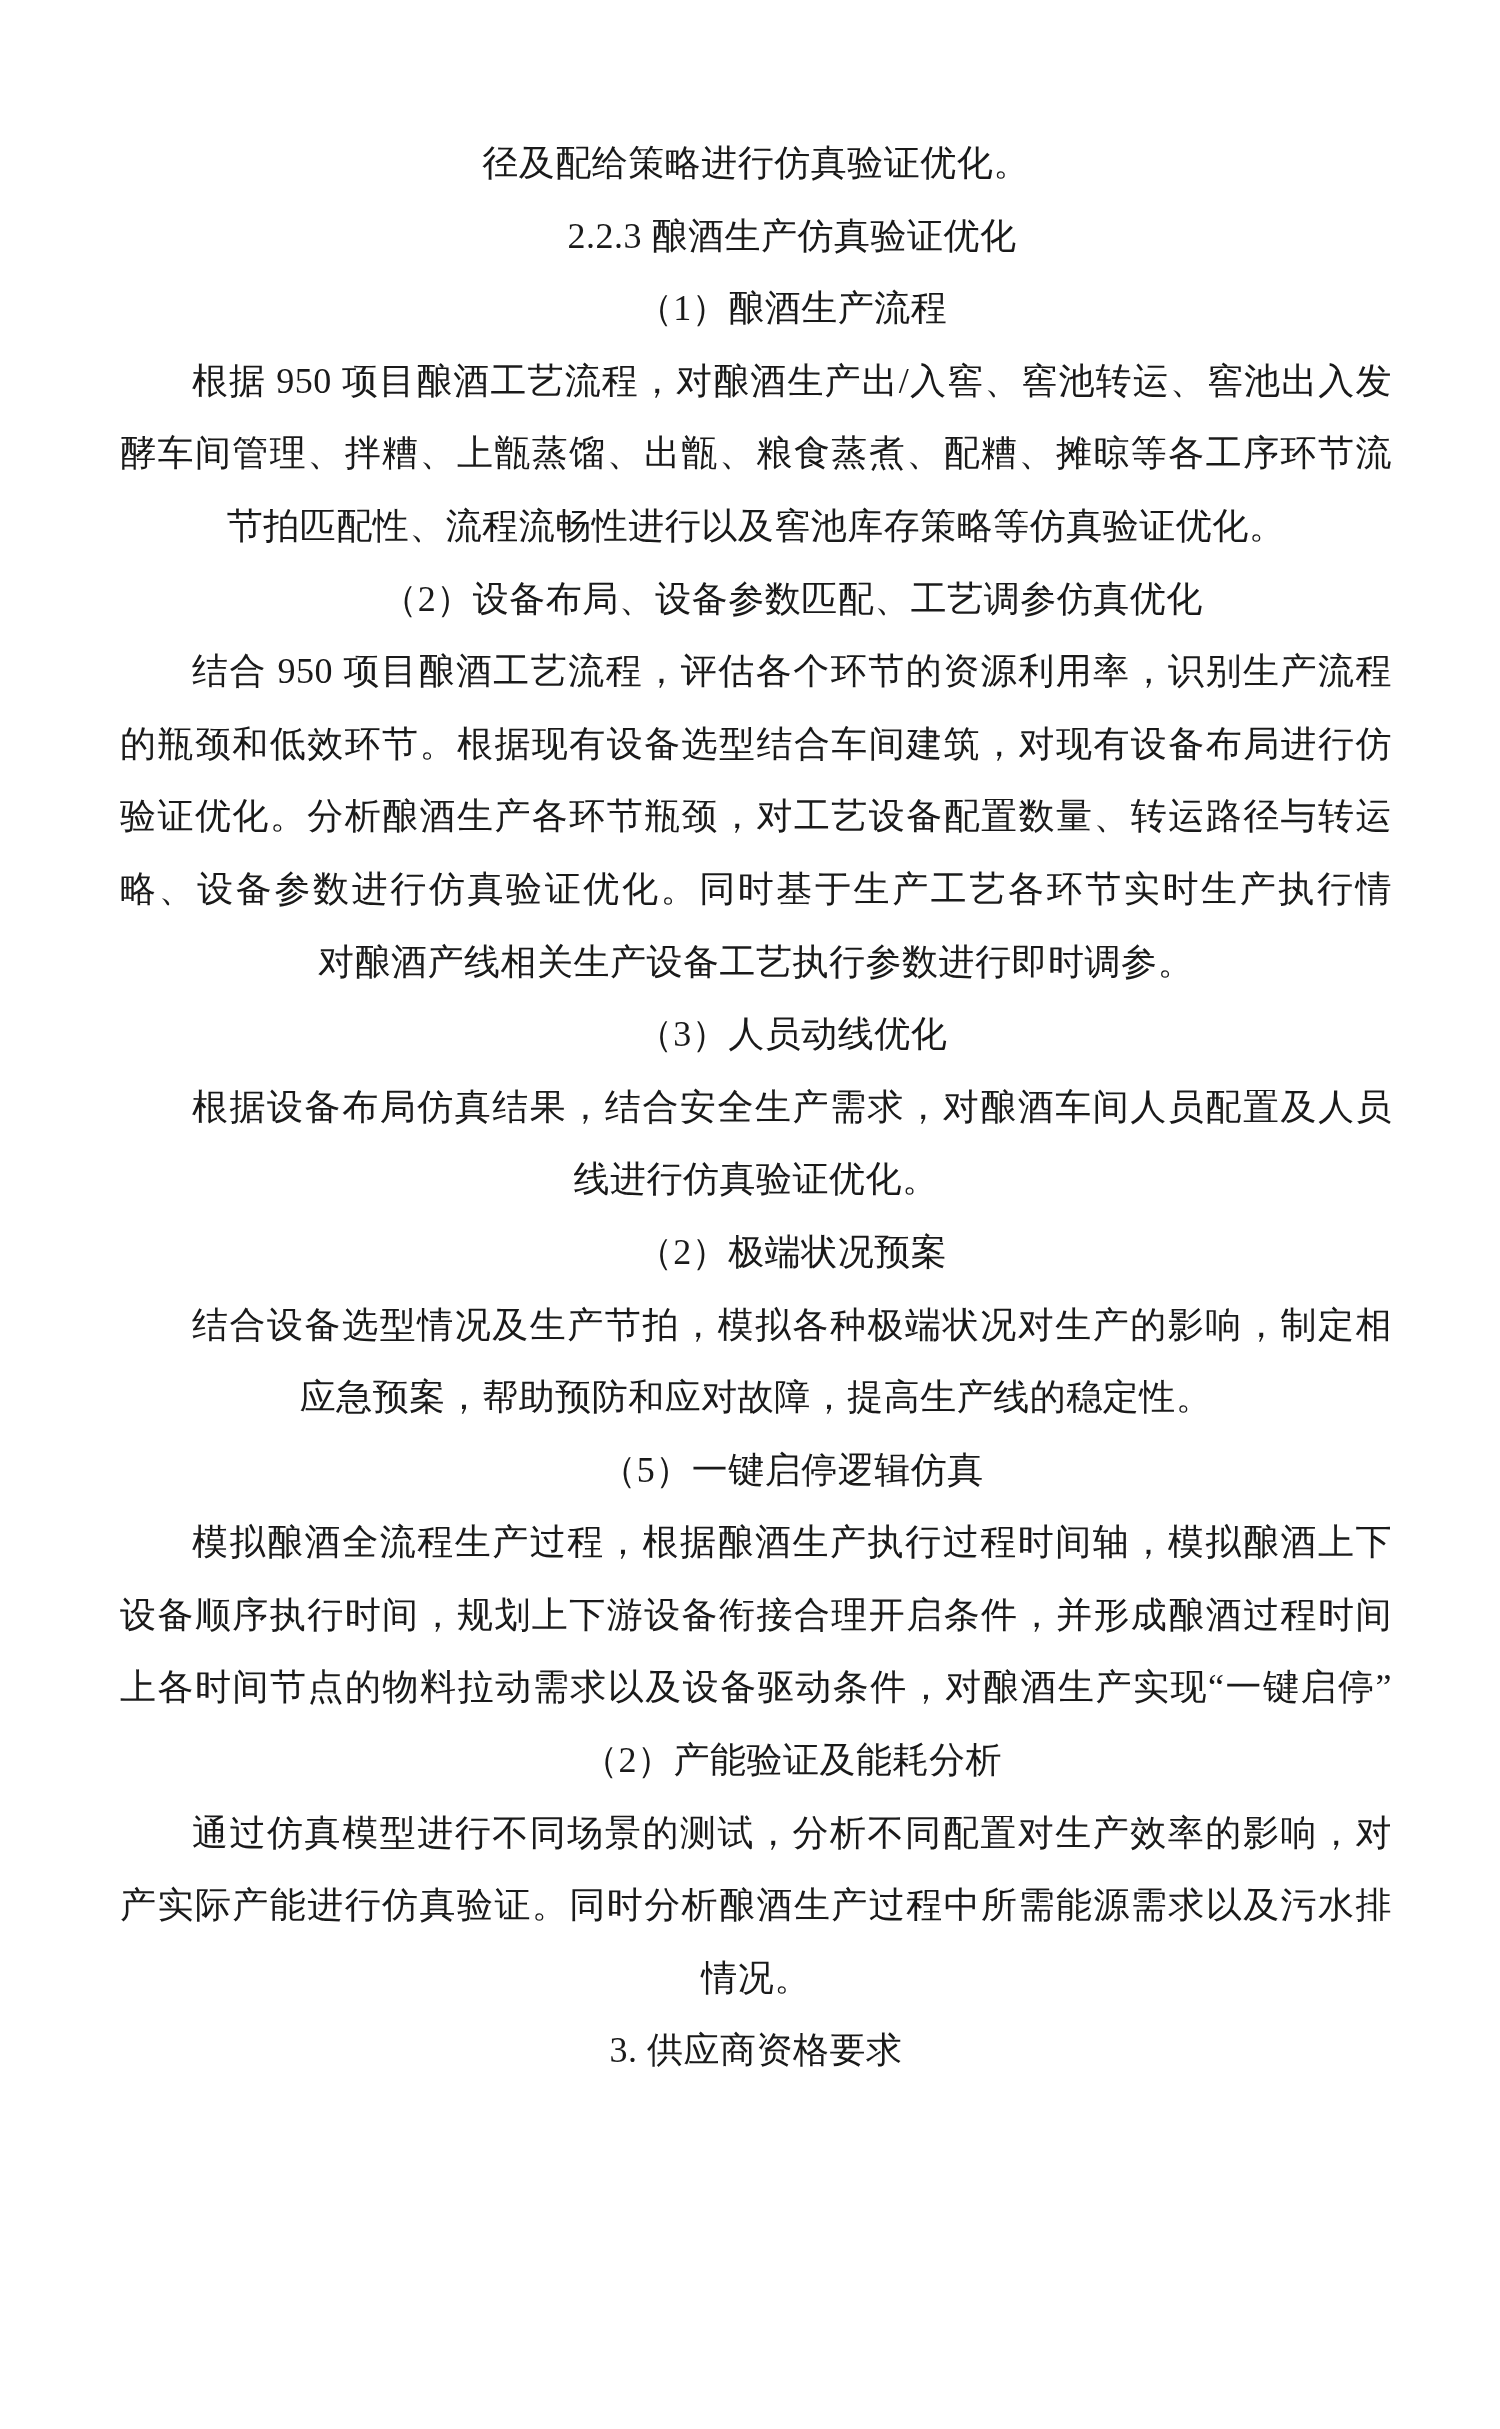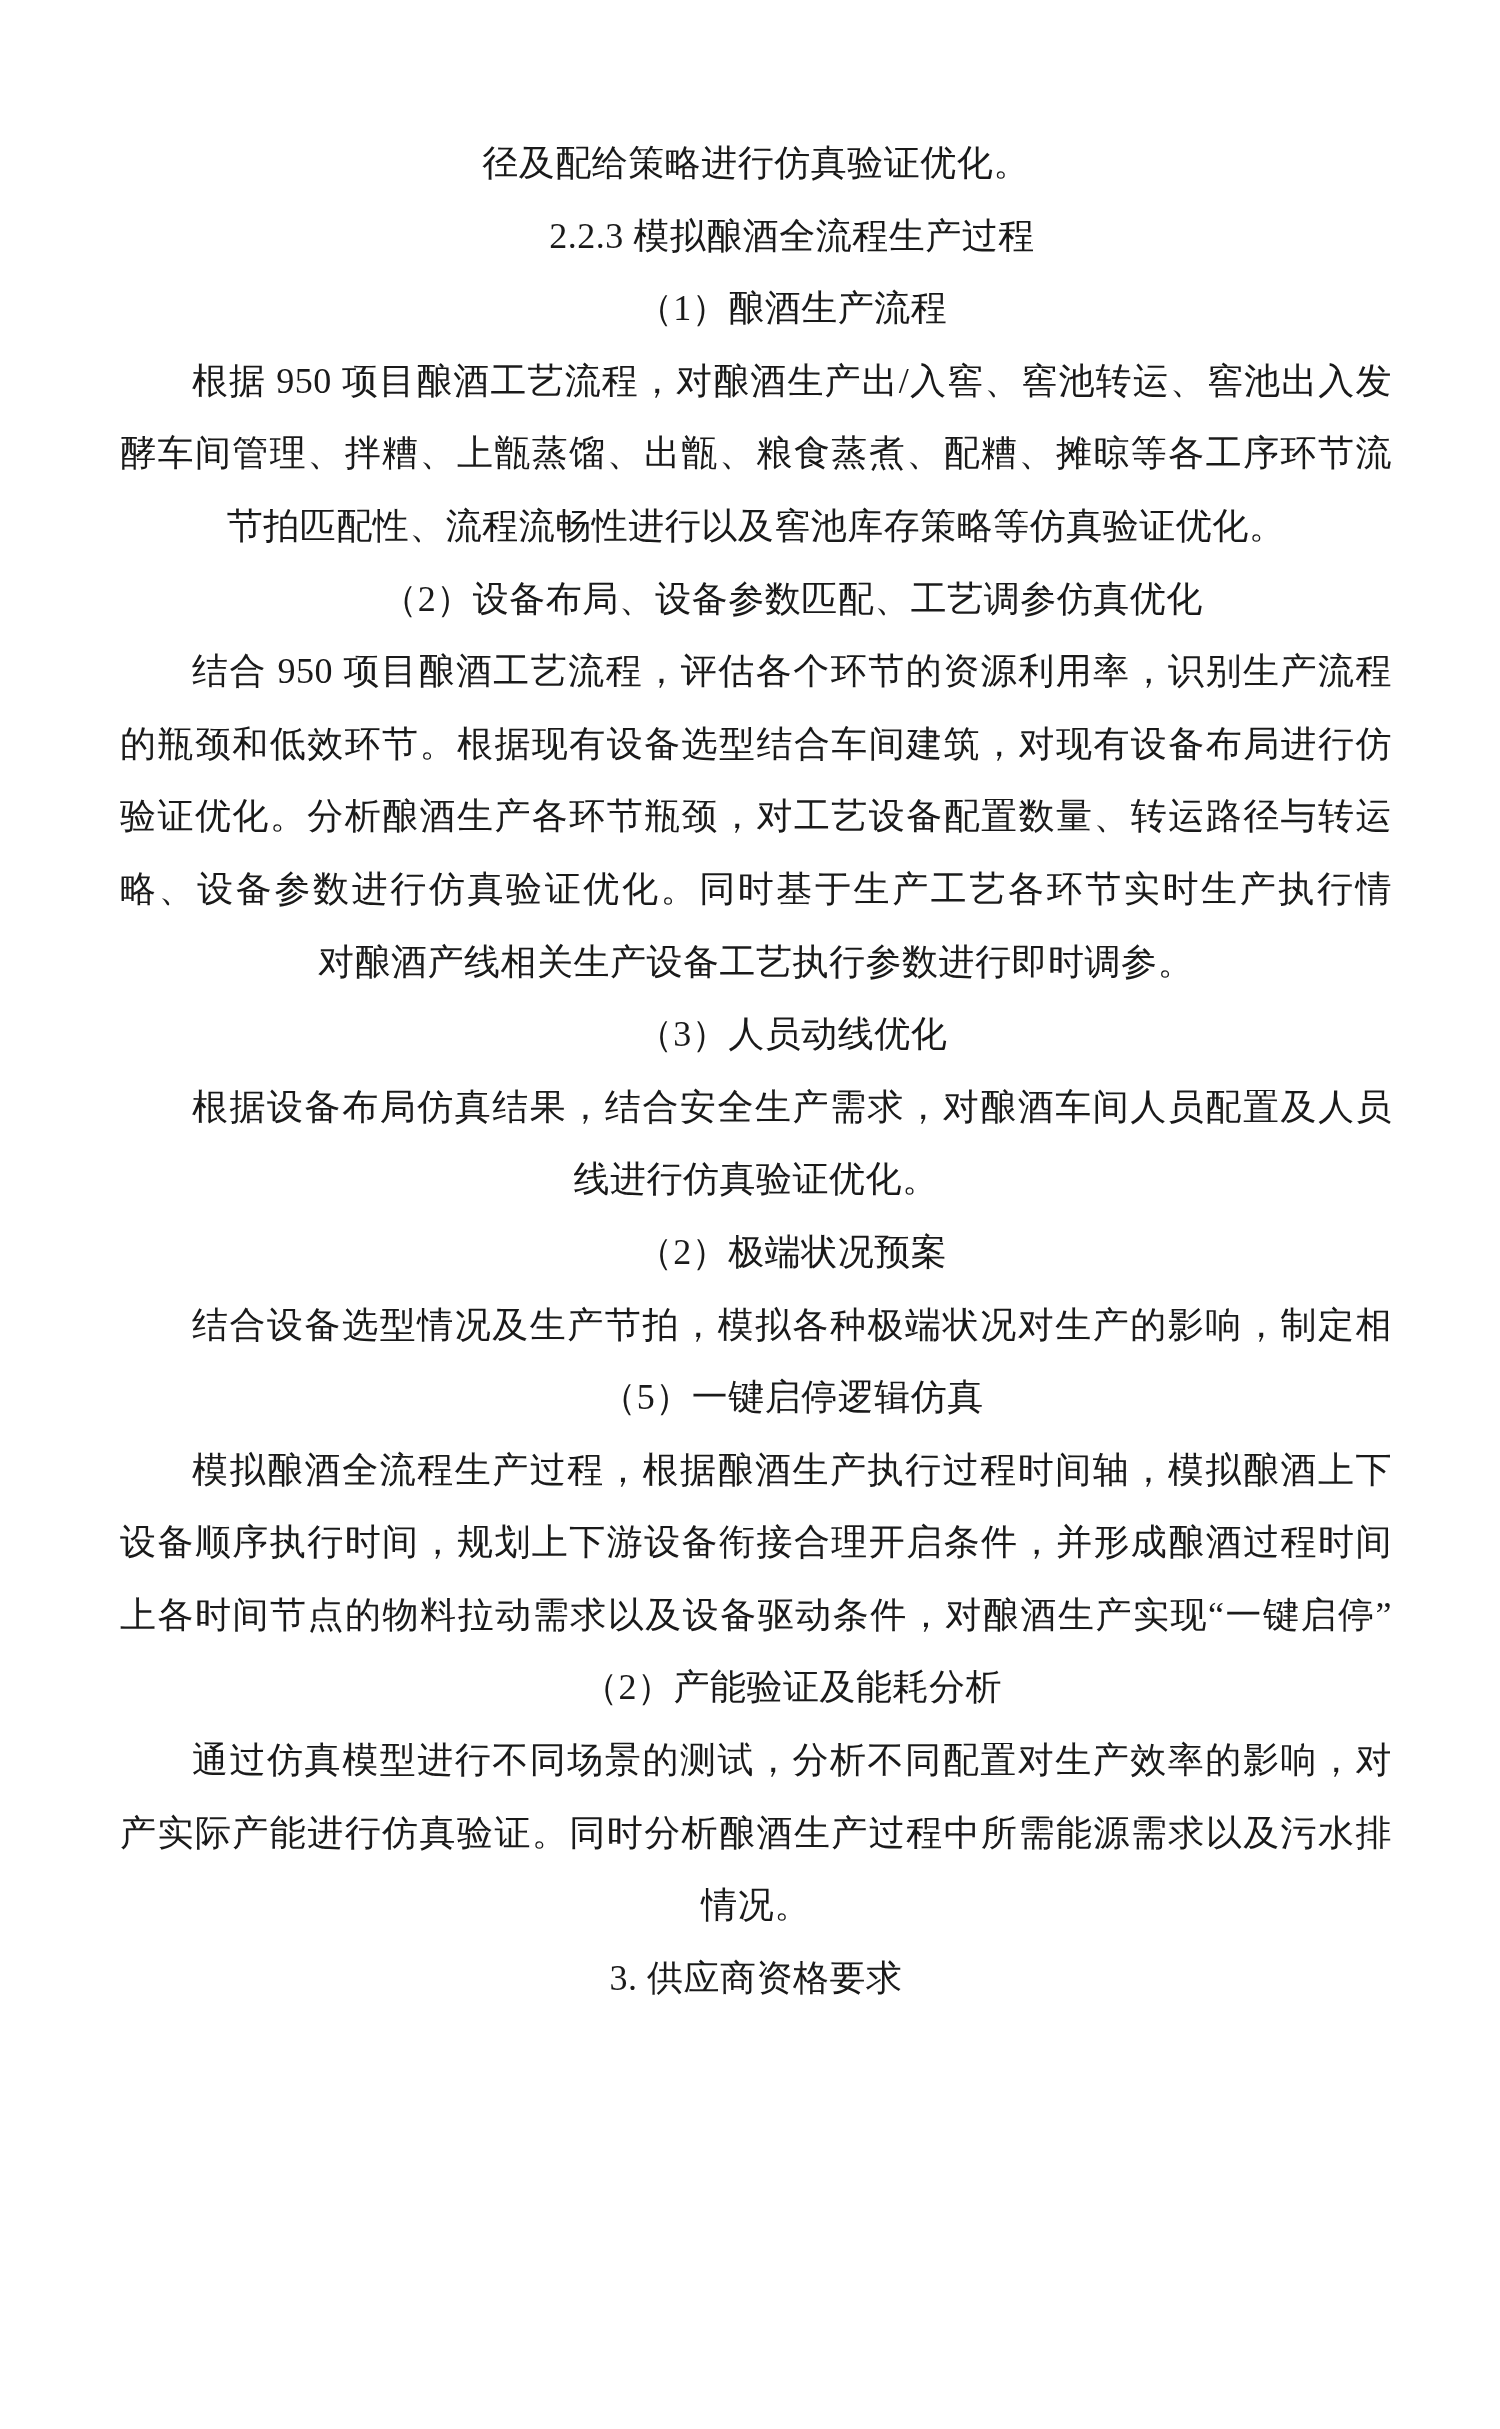--- a/index.html
+++ b/index.html
@@ -45,36 +45,37 @@
   .line.bold {
     font-weight: normal;
   }
 </style>
 </head>
 <body>
 
 <div class="page">
   <div class="content">
       <div class="line align-left">径及配给策略进行仿真验证优化。</div>
-      <div class="line align-left indent">2.2.3 模拟酿酒全流程生产过程</div>
+      <div class="line align-left indent">2.2.3 酿酒生产仿真验证优化</div>
       <div class="line align-left indent">（1）酿酒生产流程</div>
       <div class="line align-justify indent">根据 950 项目酿酒工艺流程，对酿酒生产出/入窖、窖池转运、窖池出入发</div>
       <div class="line align-justify">酵车间管理、拌糟、上甑蒸馏、出甑、粮食蒸煮、配糟、摊晾等各工序环节流程</div>
       <div class="line align-left">节拍匹配性、流程流畅性进行以及窖池库存策略等仿真验证优化。</div>
       <div class="line align-left indent">（2）设备布局、设备参数匹配、工艺调参仿真优化</div>
       <div class="line align-justify indent">结合 950 项目酿酒工艺流程，评估各个环节的资源利用率，识别生产流程中</div>
       <div class="line align-justify">的瓶颈和低效环节。根据现有设备选型结合车间建筑，对现有设备布局进行仿真</div>
       <div class="line align-justify">验证优化。分析酿酒生产各环节瓶颈，对工艺设备配置数量、转运路径与转运策</div>
       <div class="line align-justify">略、设备参数进行仿真验证优化。同时基于生产工艺各环节实时生产执行情况，</div>
       <div class="line align-left">对酿酒产线相关生产设备工艺执行参数进行即时调参。</div>
       <div class="line align-left indent">（3）人员动线优化</div>
       <div class="line align-justify indent">根据设备布局仿真结果，结合安全生产需求，对酿酒车间人员配置及人员动</div>
       <div class="line align-left">线进行仿真验证优化。</div>
       <div class="line align-left indent">（2）极端状况预案</div>
       <div class="line align-justify indent">结合设备选型情况及生产节拍，模拟各种极端状况对生产的影响，制定相应</div>
+      <div class="line align-left">应急预案，帮助预防和应对故障，提高生产线的稳定性。</div>
       <div class="line align-left indent">（5）一键启停逻辑仿真</div>
       <div class="line align-justify indent">模拟酿酒全流程生产过程，根据酿酒生产执行过程时间轴，模拟酿酒上下游</div>
       <div class="line align-justify">设备顺序执行时间，规划上下游设备衔接合理开启条件，并形成酿酒过程时间轴</div>
       <div class="line align-justify">上各时间节点的物料拉动需求以及设备驱动条件，对酿酒生产实现“一键启停”</div>
       <div class="line align-left indent">（2）产能验证及能耗分析</div>
       <div class="line align-justify indent">通过仿真模型进行不同场景的测试，分析不同配置对生产效率的影响，对生</div>
       <div class="line align-justify">产实际产能进行仿真验证。同时分析酿酒生产过程中所需能源需求以及污水排放</div>
       <div class="line align-left">情况。</div>
       <div class="line align-left bold">3. 供应商资格要求</div>
     </div>

